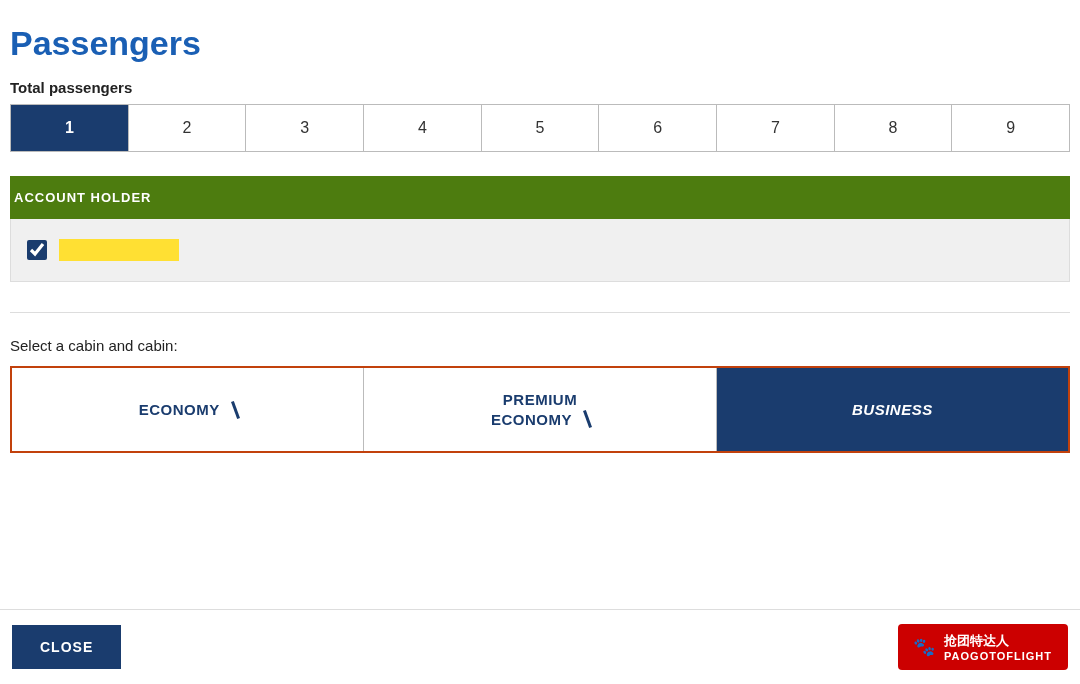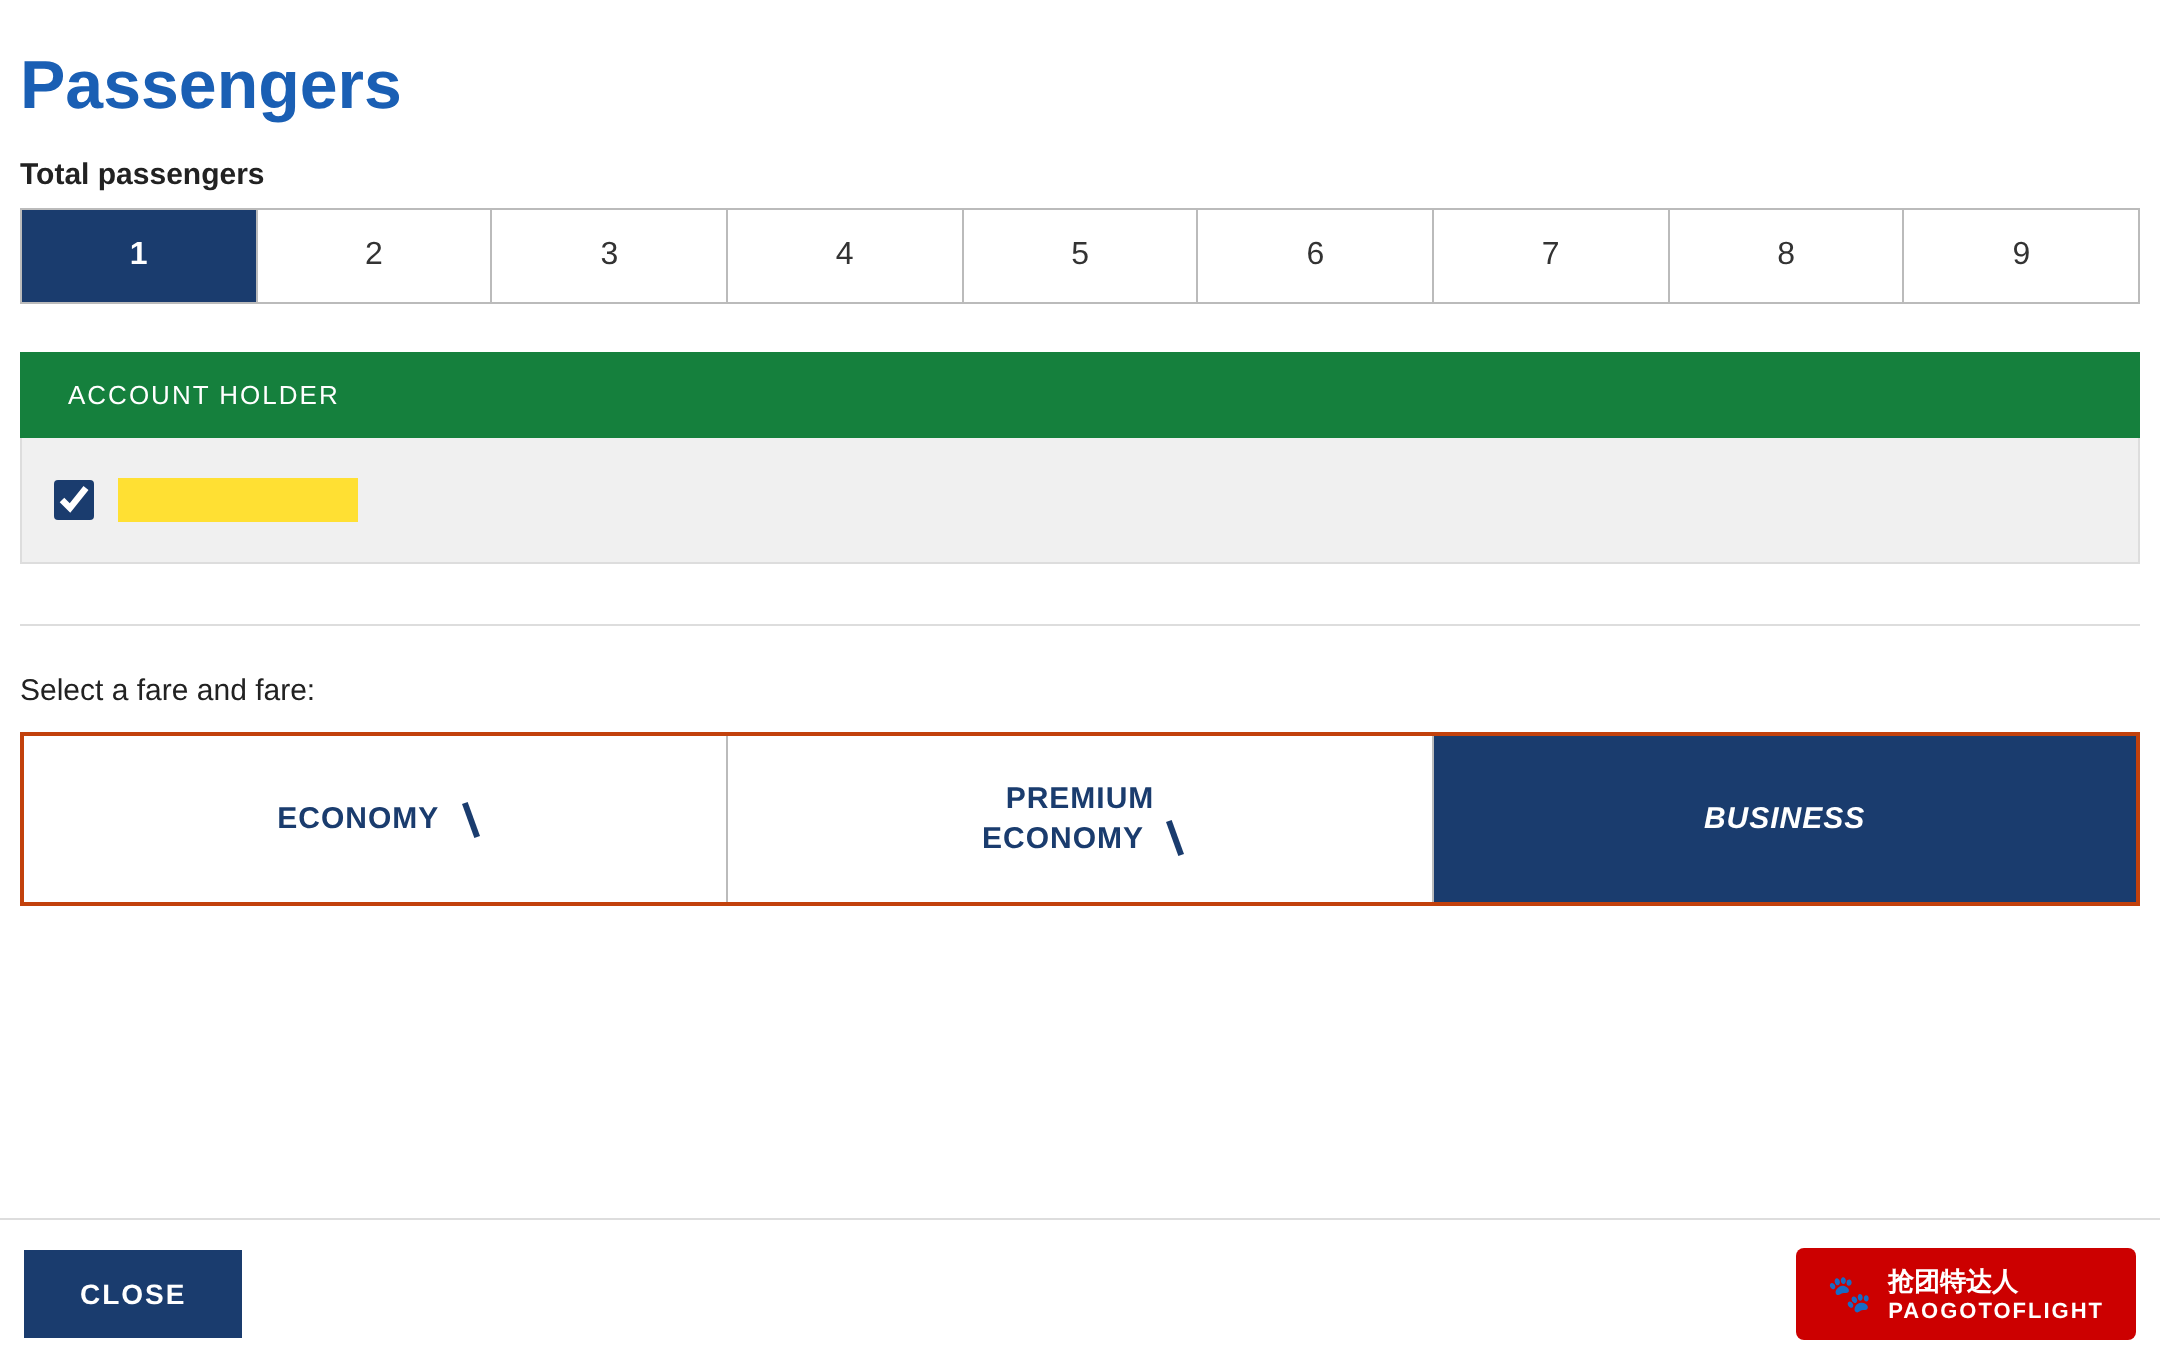--- a/index.html
+++ b/index.html
@@ -60,26 +60,26 @@
       border-right: none;
     }
 
     .passenger-btn.active {
       background: #1a3c6e;
       color: #fff;
       font-weight: 700;
     }
 
     .account-holder-bar {
-      background: #15803d;
+      background: #4d7c0f;
       color: #fff;
       font-size: 13px;
-      font-weight: 400;
+      font-weight: 700;
       letter-spacing: 1px;
-      padding: 14px 24px;
+      padding: 14px 4px;
       margin-bottom: 0;
     }
 
     .account-holder-row {
       background: #f0f0f0;
       display: flex;
       align-items: center;
       padding: 20px 16px;
       border: 1px solid #ddd;
       border-top: none;
@@ -263,21 +263,21 @@
   <div class="account-holder-row">
     <div class="checkbox-wrapper">
       <input type="checkbox" class="checkbox-input" checked="" style="">
       <span class="account-name-highlight">&nbsp;</span>
     </div>
   </div>
 
   <hr class="divider">
 
 
-  <div class="select-cabin-label">Select a fare and fare:</div>
+  <div class="select-cabin-label">Select a cabin and cabin:</div>
 
   <div class="cabin-selector">
 
     <button class="cabin-btn">
       <span class="economy-text">ECONOMY</span>
       <span class="af-slash"></span>
     </button>
 
     <button class="cabin-btn">
       <span class="premium-economy-text">

